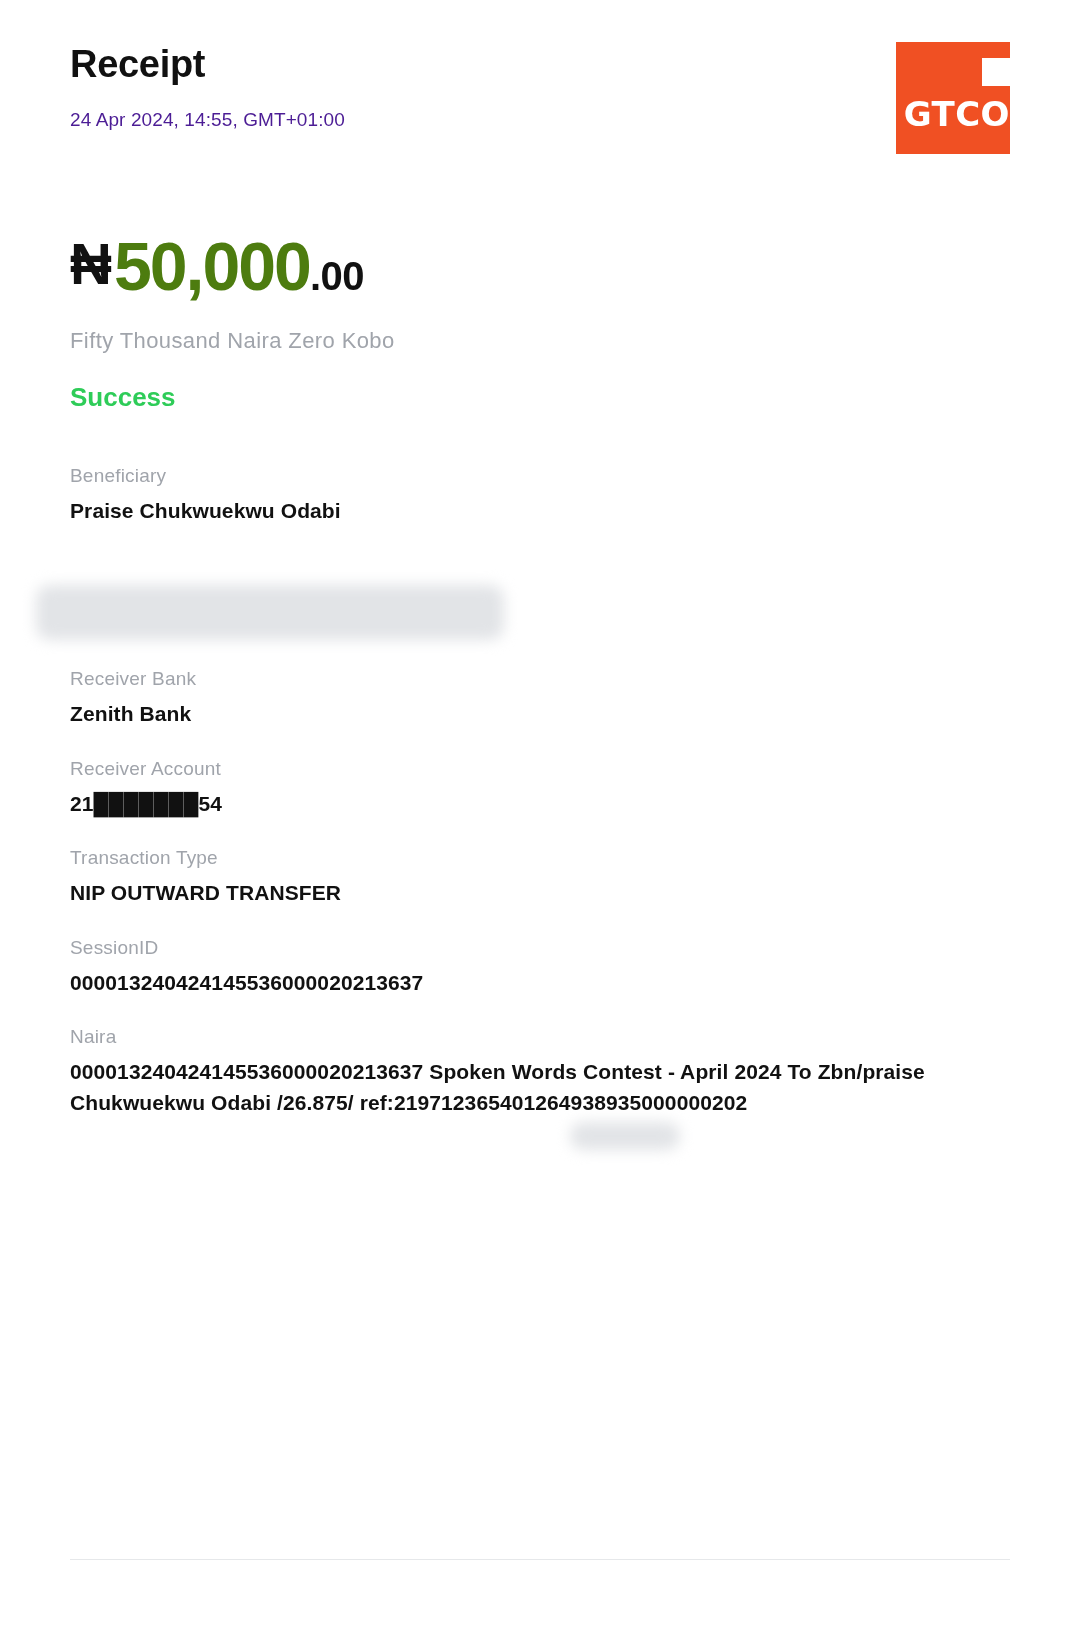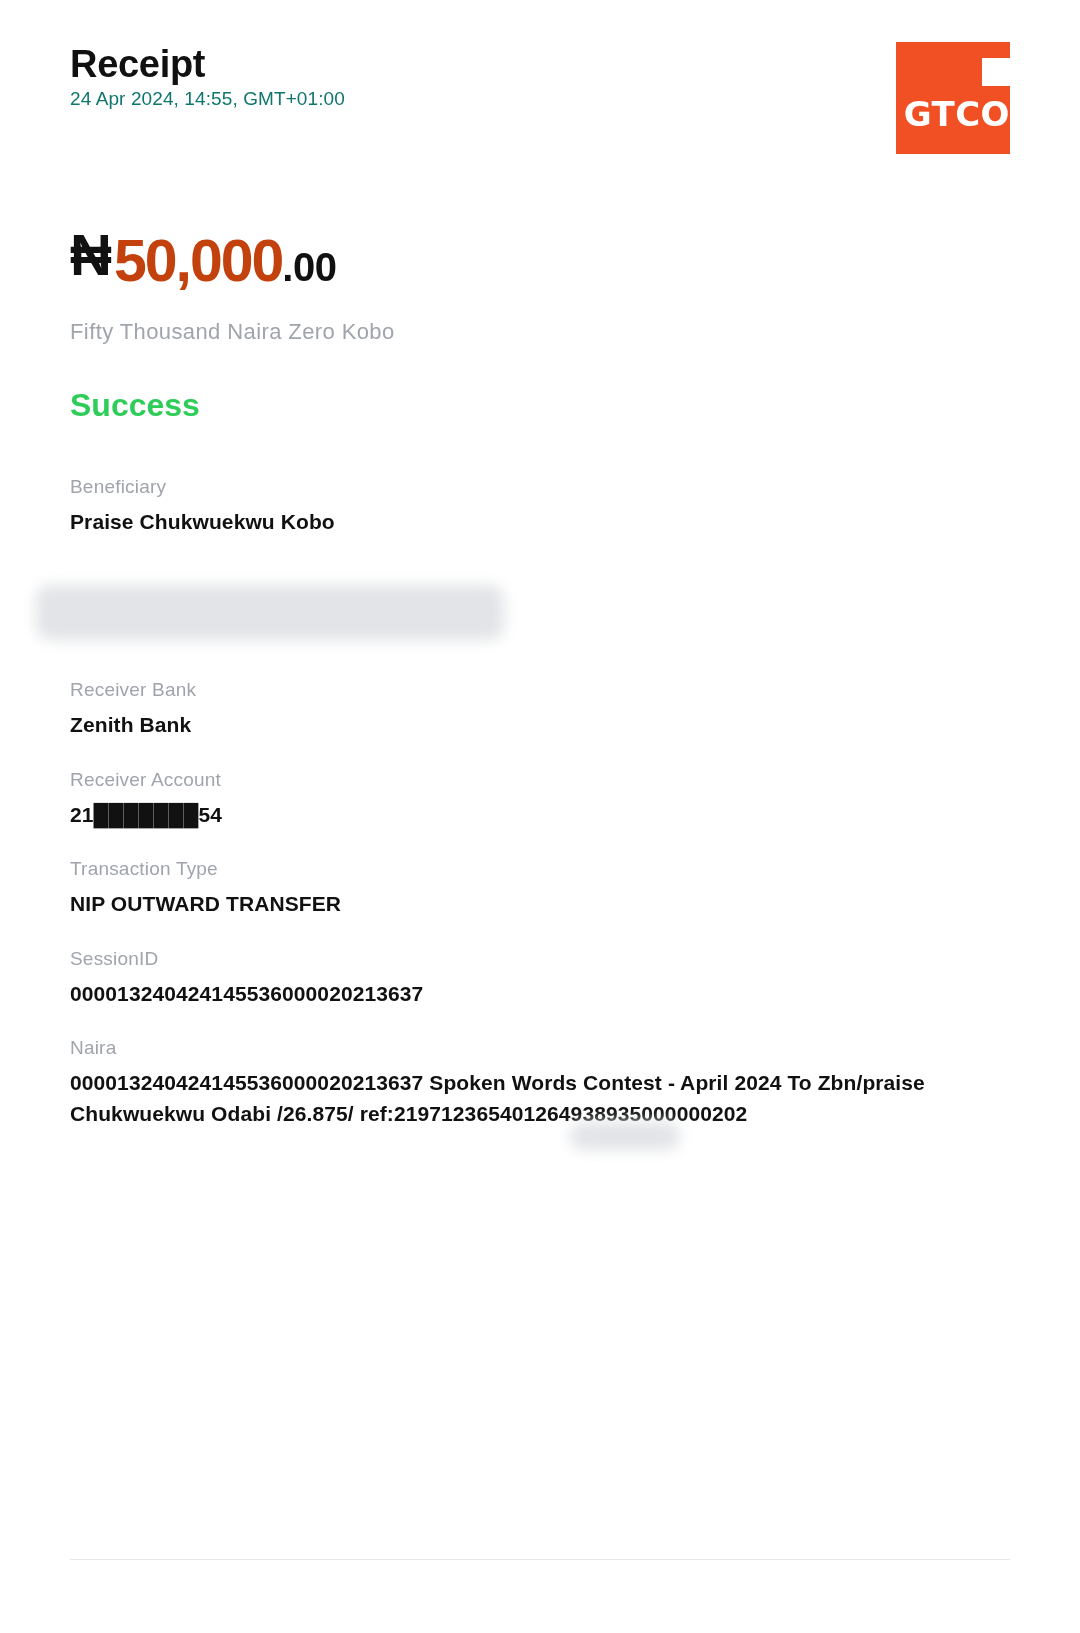--- a/index.html
+++ b/index.html
@@ -34,21 +34,22 @@
   .receipt-title {
     font-size: 38px;
     font-weight: bold;
     letter-spacing: -0.3px;
     color: #111111;
     margin: 0;
     line-height: 1.2;
   }
   .receipt-date {
     font-size: 19px;
-    color: #0f766e;
+    color: #4c1d95;
+    margin-top: 21px;
     letter-spacing: 0.1px;
   }
   .logo {
     width: 114px;
     height: 112px;
     background: #f05023;
     display: flex;
     flex-direction: column;
     align-items: flex-end;
     justify-content: flex-start;
@@ -77,43 +78,43 @@
   }
   .naira {
     font-size: 58px;
     font-weight: bold;
     color: #111111;
     margin-right: 2px;
     position: relative;
     top: -6px;
   }
   .amount-major {
-    font-size: 59px;
-    font-weight: bold;
-    color: #c2410c;
+    font-size: 68px;
+    font-weight: bold;
+    color: #4d7c0f;
     letter-spacing: -2px;
   }
   .amount-minor {
     font-size: 40px;
     font-weight: bold;
     color: #111111;
     letter-spacing: -0.5px;
     text-align: center;
   }
   .amount-words {
     font-size: 22px;
     color: #a0a4ab;
     margin-top: 28px;
     letter-spacing: 0.4px;
   }
   .status {
-    font-size: 32px;
+    font-size: 26px;
     font-weight: bold;
     color: #2ecc58;
-    margin-top: 42px;
+    margin-top: 28px;
   }
 
   
   .fields { margin-top: 52px; }
   .field { margin-bottom: 28px; }
   .field-label {
     font-size: 19px;
     color: #a0a4ab;
     letter-spacing: 0.2px;
     margin-bottom: 9px;
@@ -181,21 +182,21 @@
       <span class="amount-minor">.00</span>
     </div>
     <div class="amount-words">Fifty Thousand  Naira Zero Kobo</div>
     <div class="status">Success</div>
   </div>
 
   <div class="fields">
 
     <div class="field">
       <div class="field-label">Beneficiary</div>
-      <div class="field-value">Praise Chukwuekwu Kobo</div>
+      <div class="field-value">Praise Chukwuekwu Odabi</div>
     </div>
 
     <div class="field" style="height:86px;"></div>
 
     <div class="field">
       <div class="field-label">Receiver Bank</div>
       <div class="field-value">Zenith Bank</div>
     </div>
 
     <div class="field">

